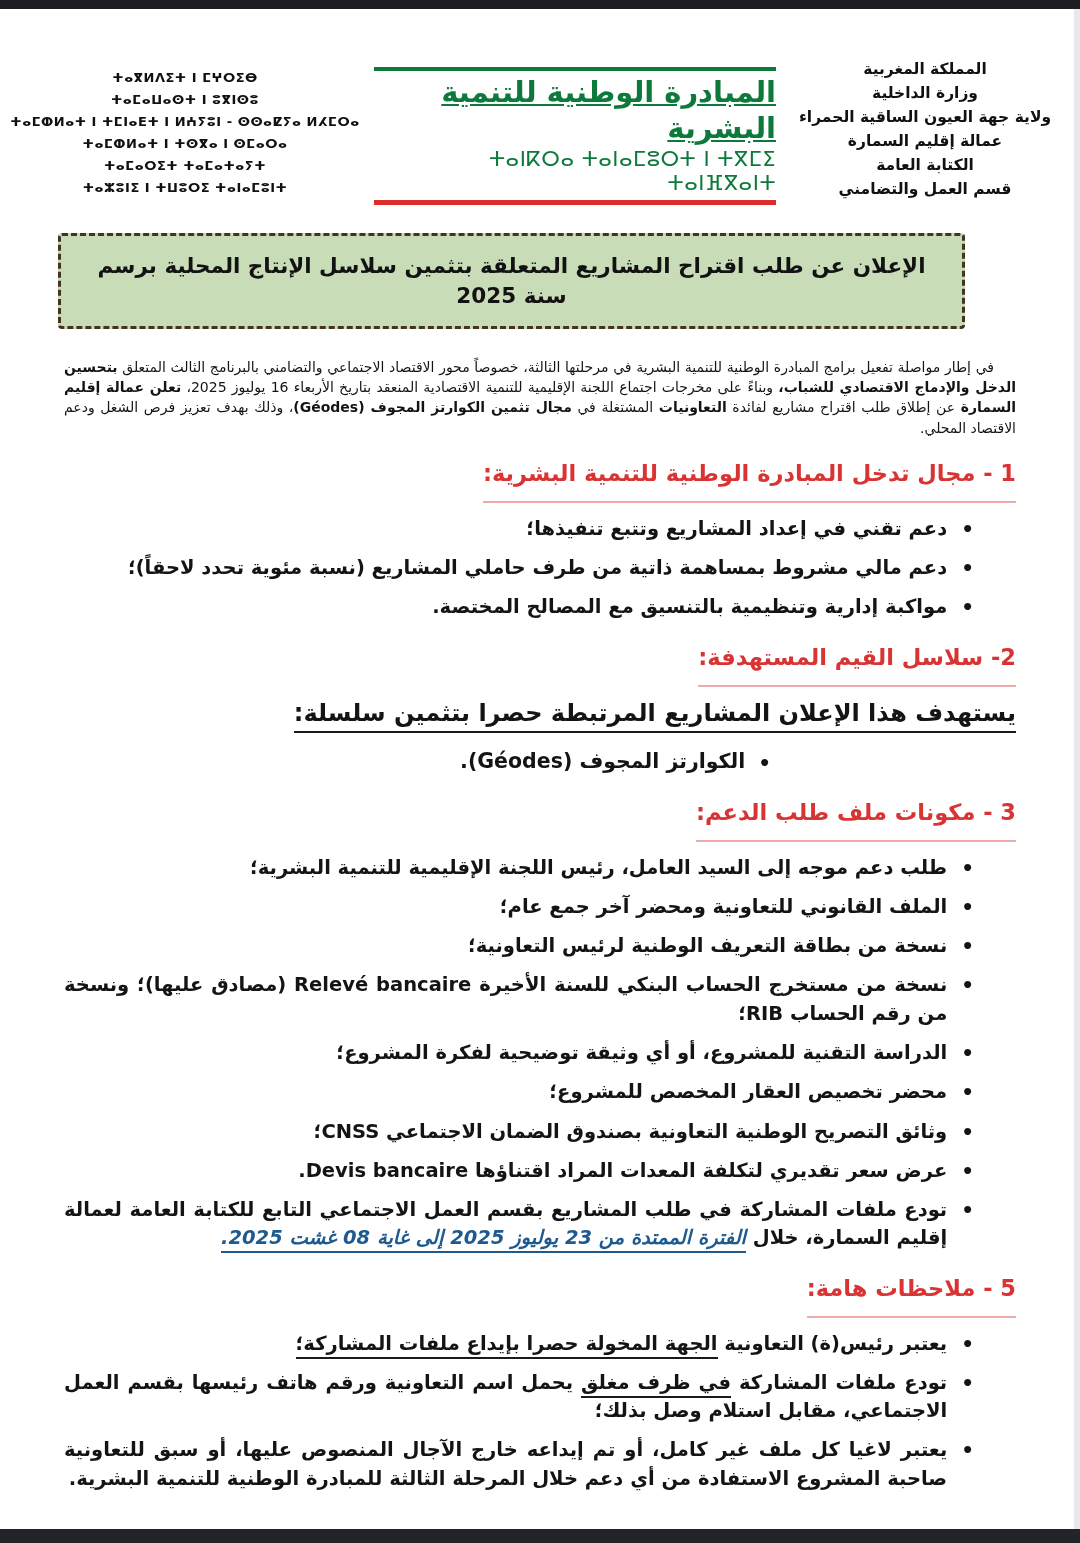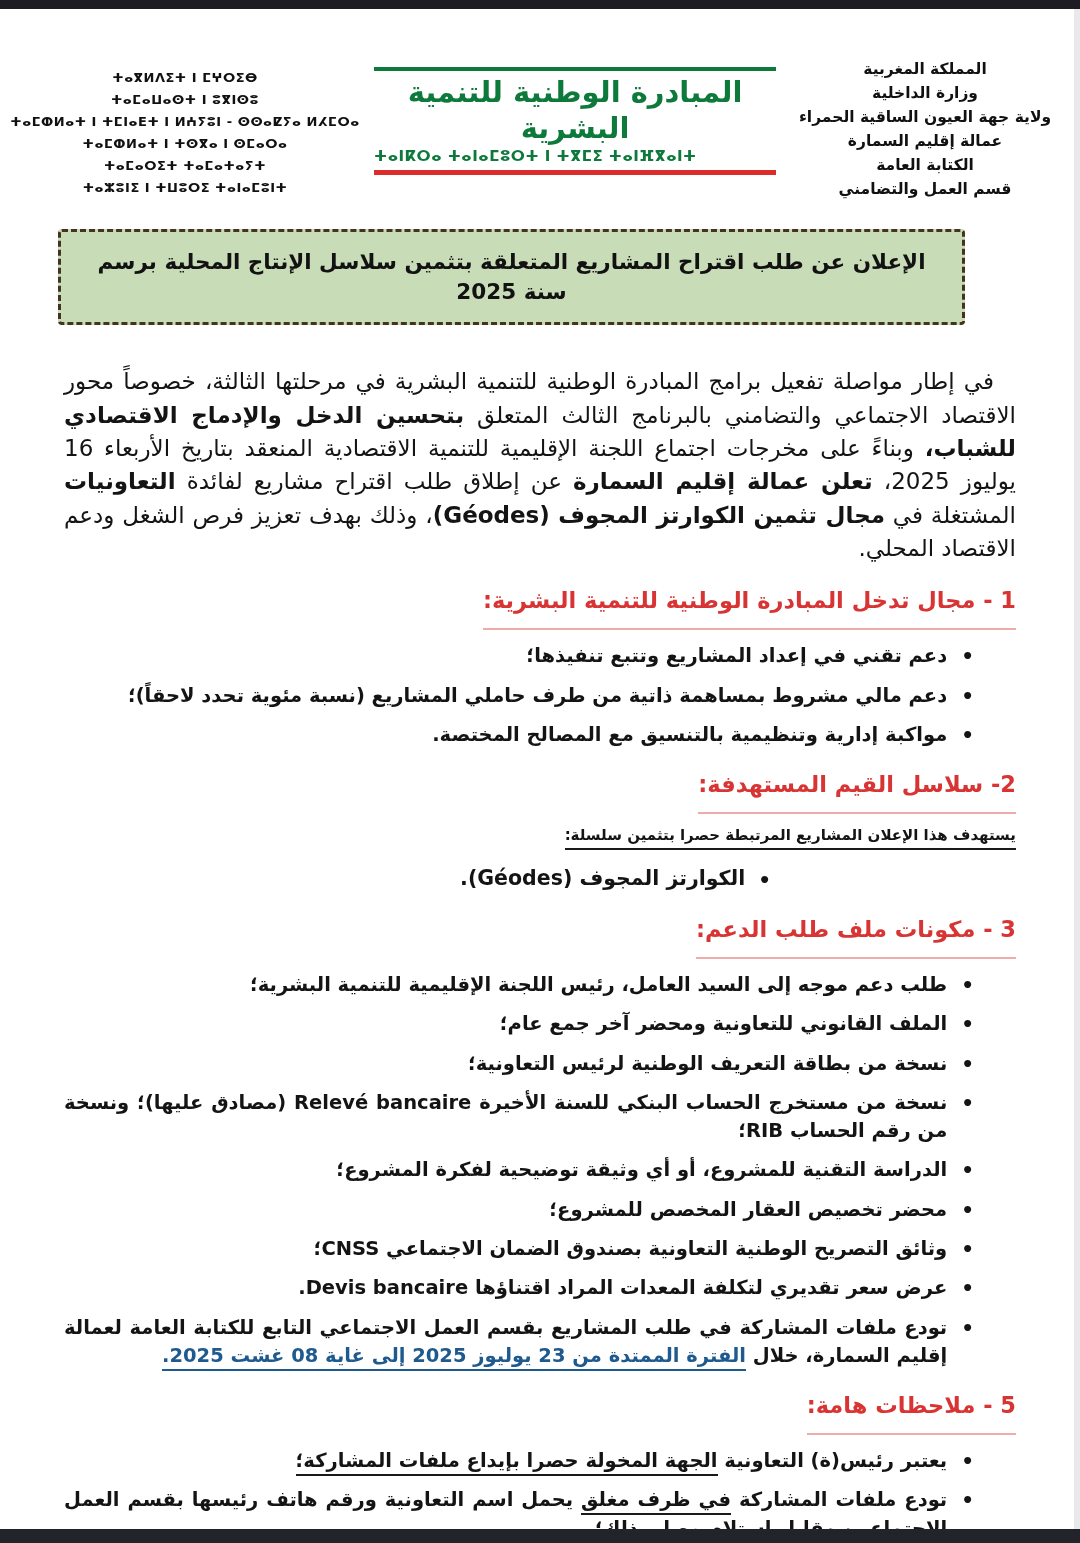--- a/index.html
+++ b/index.html
@@ -15,61 +15,61 @@
 
   
   .doc-header { display:flex; align-items:flex-start; padding:30px 20px 0 10px;margin-top:23px; }
   .tifinagh-block {
     width:350px; text-align:center; font-weight:bold; font-size:13px;
     line-height:1.7; letter-spacing:.5px; padding-top:14px; color:#111;
   }
   .logo-block { width:430px; margin-top:14px; padding:0 14px; }
   .logo-line-green { height:4px; background:#0d7a3c; }
   .logo-arabic {
-    direction:rtl; text-align:center; color:#0d7a3c; font-size:29px;
-    font-weight:bold; padding:3px 0 0; line-height:1.25;
+    direction:rtl; color:#0d7a3c; font-size:29px;
+    font-weight:bold; padding:3px 0 0; line-height:1.25;text-decoration:underline;
   }
-  .logo-tifinagh { text-align:left; color:#0d7a3c; font-weight:bold; font-size:15px; padding:0 0 5px; letter-spacing:.5px; }
+  .logo-tifinagh { text-align:right; color:#0d7a3c; font-weight:normal; font-size:21px; padding:0 0 5px; letter-spacing:.5px; }
   .logo-line-red { height:5px; background:#dd2c2c; }
   .arabic-block {
     flex:1; direction:rtl; text-align:center; font-weight:bold;
     font-size:15.5px; line-height:1.55; padding-top:4px; color:#111;
   }
 
   
   .title-box {
     margin:28px 115px 0 58px; background:#c9dcb8;
     border:3px dashed #44331f; border-radius:4px;
     padding:15px 14px; text-align:center;
   }
   .title-text { direction:rtl; font-size:21.5px; font-weight:bold; color:#121212; line-height:1.4; }
 
   
   .content { direction:rtl; padding:0 64px; }
   .intro {
-    margin:40px 0 0; font-size:23px; line-height:1.45;
+    margin:28px 0 0; font-size:14px; line-height:1.45;
     text-align:justify; text-indent:22px; font-weight:normal;
   }
   .b { font-weight:bold; }
 
   .sec-heading { font-size:22.5px; font-weight:bold; color:#d93434; margin:22px 0 12px; }
   .sec-heading > span { display:inline-block; border-bottom:2px solid rgba(217,52,52,.42); padding-bottom:15px; }
 
   ul.blist { list-style:none; margin:0; padding:0 42px 0 0; }
   ul.blist li { display:flex; gap:14px; font-size:19.5px; font-weight:bold; line-height:1.45; margin-bottom:11px; }
   .blt { flex:none; font-size:20px; line-height:1.4; }
   .litxt { flex:1; text-align:justify; }
 
-  .lead-underline { font-size:15px; font-weight:bold; margin:2px 0 16px; }
+  .lead-underline { font-size:24px; font-weight:bold; margin:2px 0 16px; }
   .lead-underline > span { display:inline-block; border-bottom:2px solid #1a1a1a; padding-bottom:4px; }
 
   .geodes-row { margin:14px 245px 0 0; display:flex; gap:13px; font-size:20.5px; font-weight:bold; }
 
   .u-black { border-bottom:2px solid #1a1a1a; padding-bottom:2px; }
-  .date-blue { color:#1f5a8f; border-bottom:2.5px solid #1f5a8f; padding-bottom:2px; font-weight:bold; }
+  .date-blue { color:#1f5a8f; border-bottom:2.5px solid #1f5a8f; padding-bottom:2px; font-weight:bold;font-style:italic; }
 </style>
 </head>
 <body>
 
 <div class="top-strip"></div>
 <div class="edge-shadow"></div>
 
 <header class="doc-header">
   <div class="tifinagh-block">
     <div>ⵜⴰⴳⵍⴷⵉⵜ ⵏ ⵎⵖⵔⵉⴱ</div>

